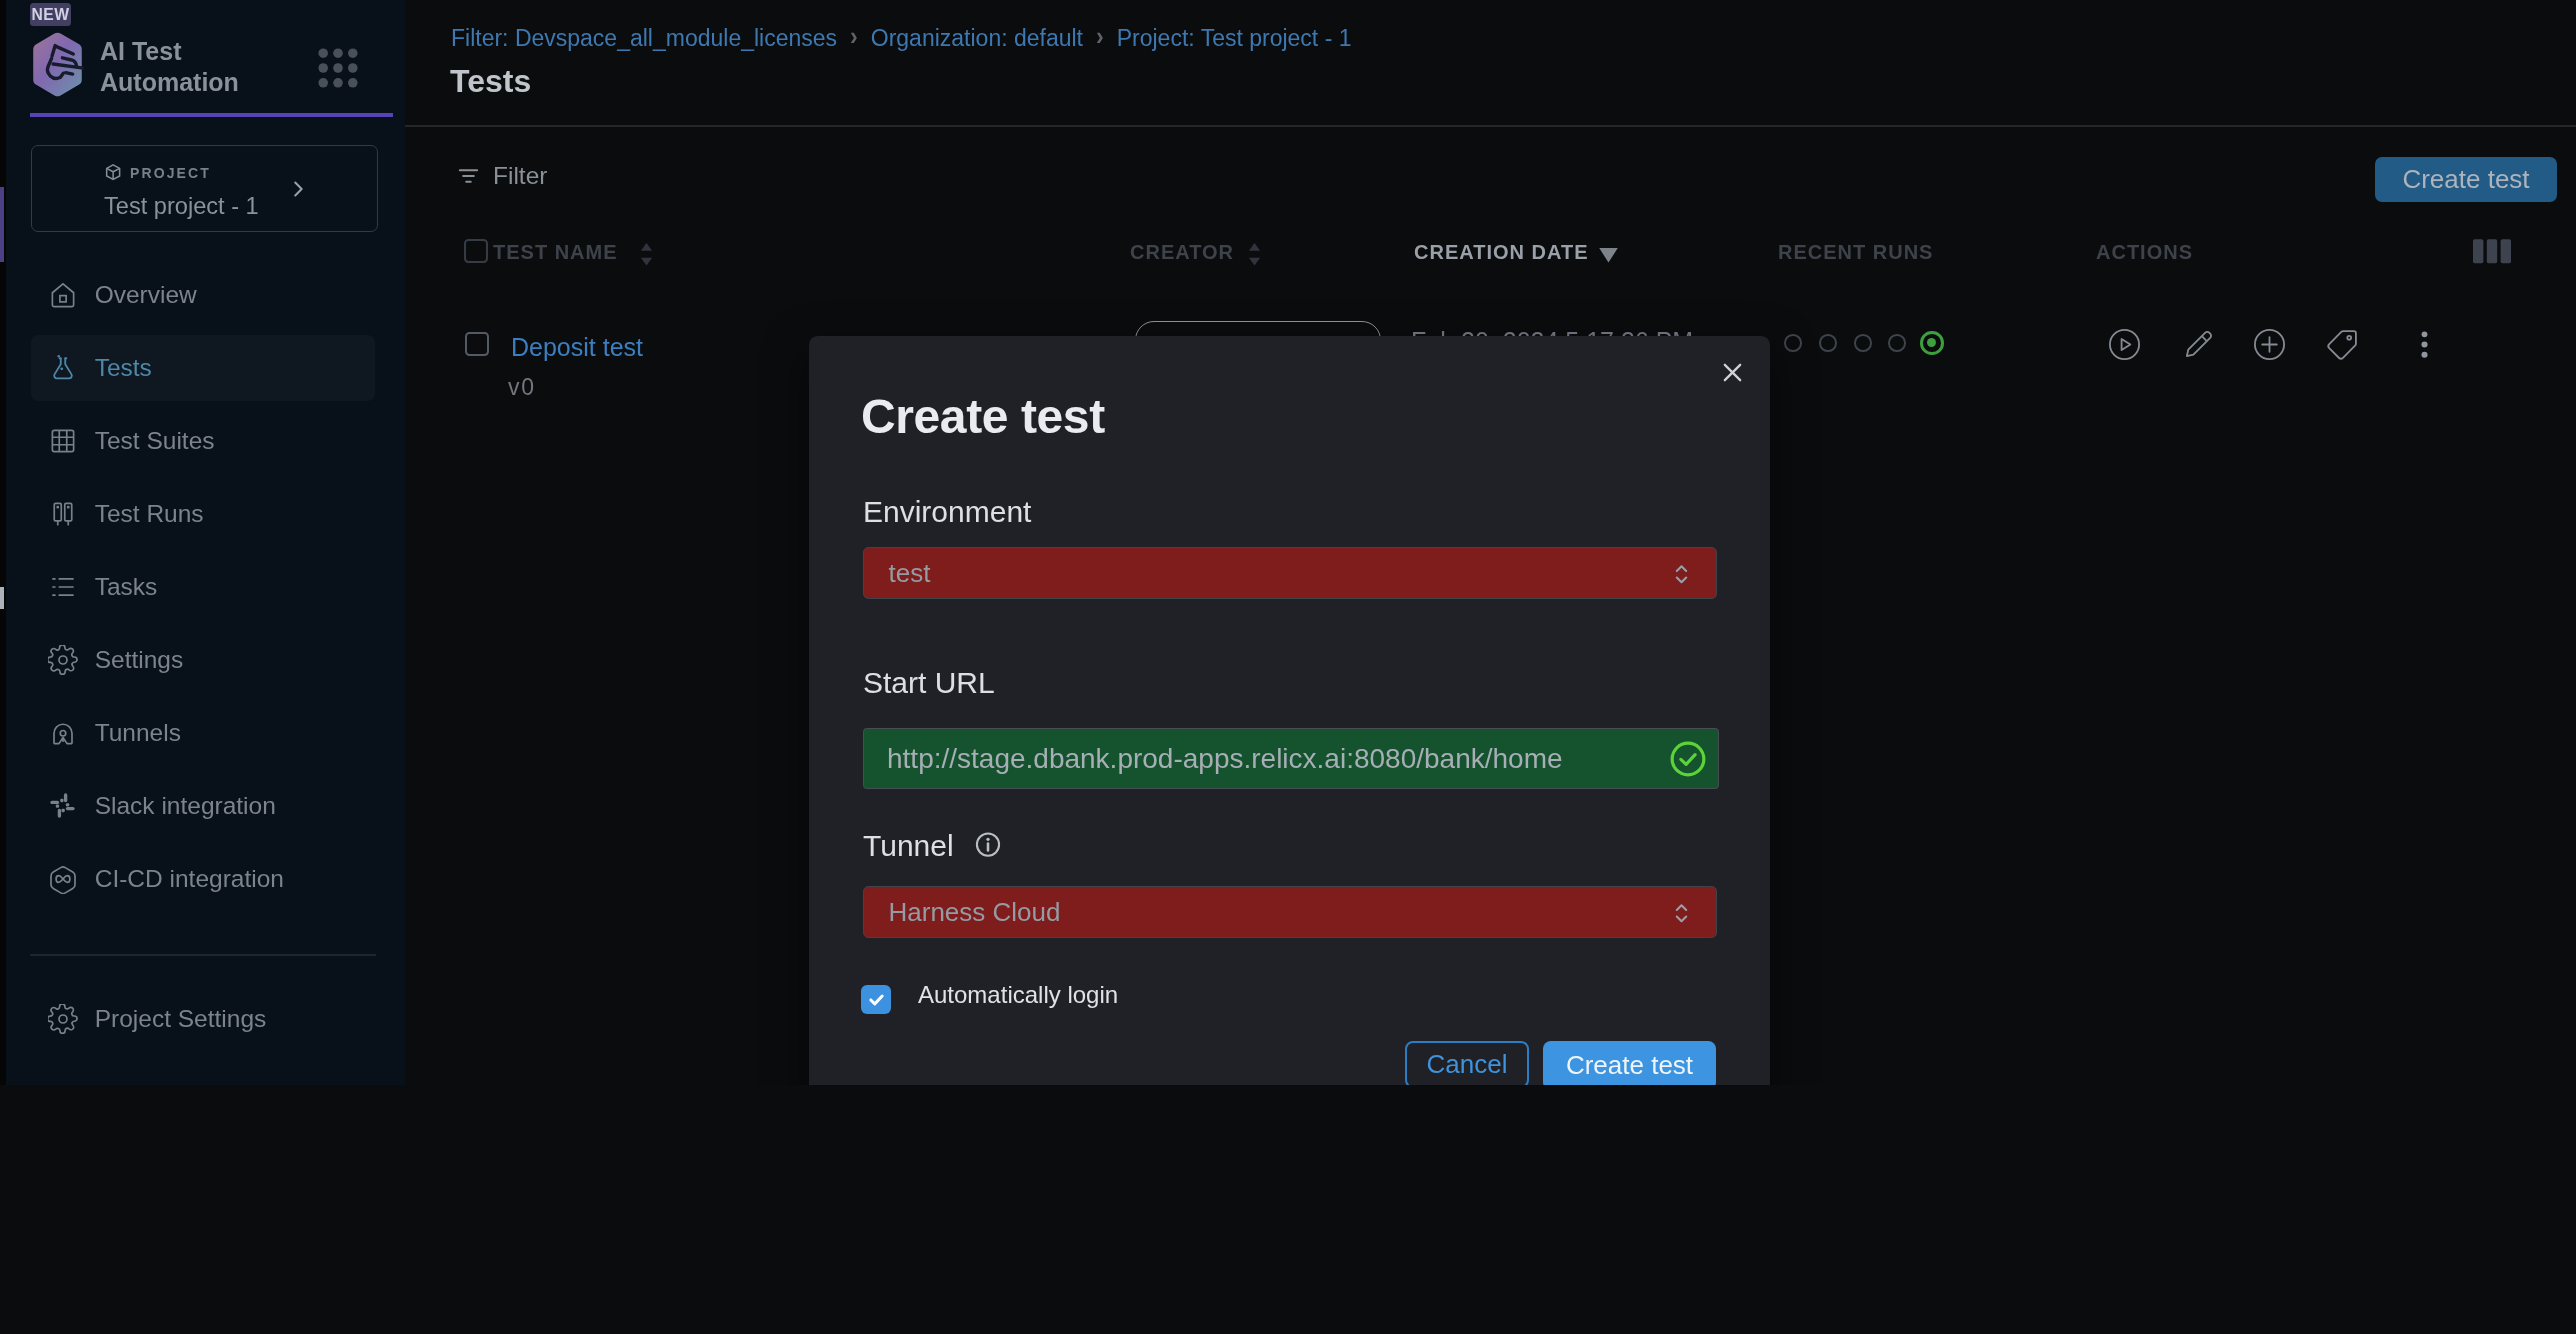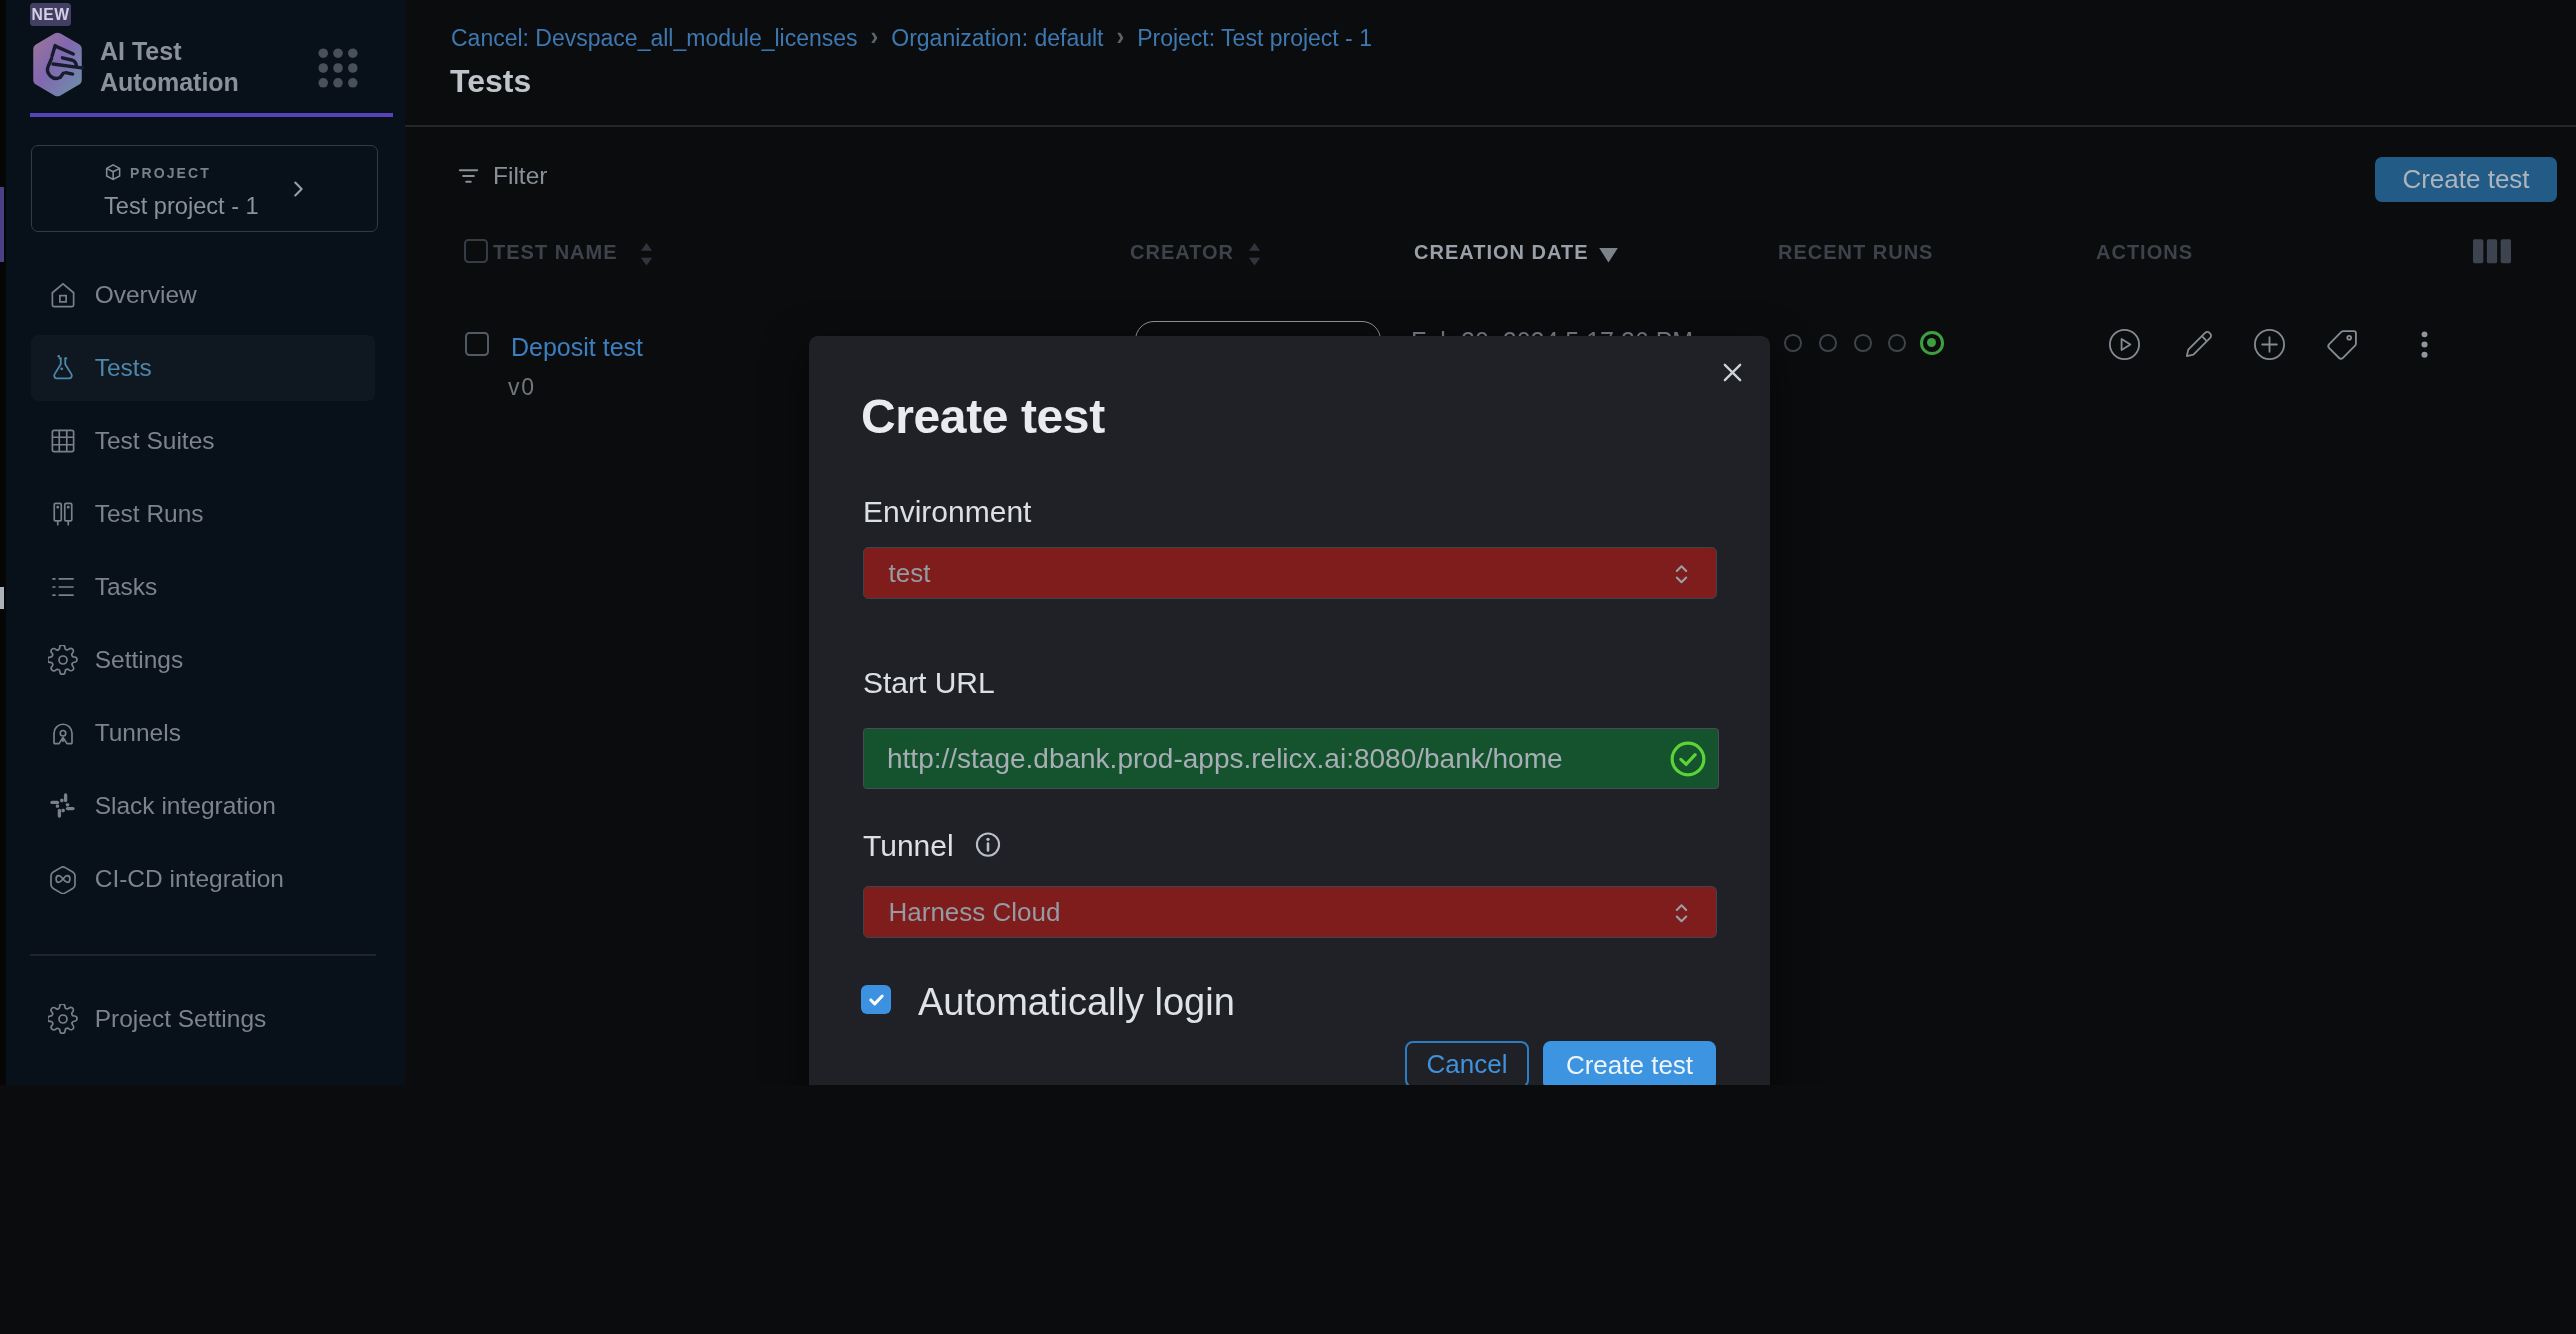--- a/index.html
+++ b/index.html
@@ -62,21 +62,21 @@
 
   
   #modal { left:809px; top:336px; width:961px; height:807px; background:#1f2126; border-radius:8.7px; box-shadow:0 15.7px 44px rgba(0,0,0,0.55); }
   #modal .close { position:absolute; right:26px; top:24.5px; width:23px; height:23px; }
   #modal h1 { position:absolute; left:52px; top:53px; font-size:48px; font-weight:bold; color:#e9ebee; letter-spacing:-0.4px; }
   .mlabel { position:absolute; left:54px; color:#dce0e4; font-size:30px; }
   .mselect { position:absolute; left:54px; width:854px; height:52px; border:1.7px solid #3f434a; border-radius:5.2px; background:#7f1d1d; color:#959ba3; font-size:26px; display:flex; align-items:center; padding:0 37px 0 24.5px; }
   .mselect .chevud { position:absolute; right:23px; top:14px; }
   #urlinput { position:absolute; left:54px; top:392px; width:856px; height:61px; border:1.7px solid #484c53; border-radius:3.5px; background:#14532d; color:#a8aeb6; font-size:28px; display:flex; align-items:center; padding:0 23px; }
   #mcheck { position:absolute; left:52px; top:649px; width:30px; height:29px; background:#3c92e0; border-radius:6.1px; display:flex; align-items:center; justify-content:center; }
-  #mchecklab { position:absolute; left:109px; top:645px; color:#dfe3e7; font-size:38px; }
+  #mchecklab { position:absolute; left:109px; top:645px; color:#dfe3e7; font-size:24px; }
   #cancelbtn { position:absolute; left:596px; top:705px; width:124px; height:47px; border:2.6px solid #2c7ec4; border-radius:7.9px; color:#3f93dd; font-size:26px; display:flex; align-items:center; justify-content:center; }
   #createbtn-m { position:absolute; left:734px; top:705px; width:173px; height:49px; background:#3d95e2; border-radius:7.9px; color:#eef4f9; font-size:26px; display:flex; align-items:center; justify-content:center; }
 </style>
 </head>
 <body>
 <div id="app">
   <div id="strip" class="abs">
       <div class="seg1"></div>
       <div class="seg2"></div>
       <div class="seg3"></div>
@@ -248,21 +248,21 @@
             <path d="M4 4.5h11a1.5 1.5 0 0 1 1.5 1.5v7a1.5 1.5 0 0 1-1.5 1.5H8l-3 3v-3H4A1.5 1.5 0 0 1 2.5 13V6A1.5 1.5 0 0 1 4 4.5Z" fill="#4d545f"></path>
             <path d="M20.5 9.5V17a1.5 1.5 0 0 1-1.5 1.5h-1v2.3l-2.3-2.3H9.5"></path>
             <text x="7" y="12.6" font-size="8.5" fill="#0a1019" stroke="none" font-weight="bold" font-family="Liberation Sans">?</text>
           </svg>
     </span>Help</div>
     <div id="userrow"><span id="avatar">AU</span>admin user</div>
   </div>
   <div id="collapser" class="abs"></div>
 
   <div id="main" class="abs">
-    <div id="crumbs" class="abs"><a>Cancel: Devspace_all_module_licenses</a><span class="gt">›</span><a>Organization: default</a><span class="gt">›</span><a>Project: Test project - 1</a></div>
+    <div id="crumbs" class="abs"><a>Filter: Devspace_all_module_licenses</a><span class="gt">›</span><a>Organization: default</a><span class="gt">›</span><a>Project: Test project - 1</a></div>
     <div id="pagetitle" class="abs">Tests</div>
     <div id="hdrline" class="abs"></div>
     <div id="filterrow" class="abs">
       <svg width="23" height="23" viewBox="0 0 24 24" stroke="#8a9098" stroke-width="2.2" stroke-linecap="round" fill="none" style="margin-right:13px;">
           <path d="M3 5.5h18M6.5 11.5h11M9.7 17.5h4.6"></path>
         </svg>
       Filter
     </div>
     <div id="createbtn-top" class="abs">Create test</div>
 

